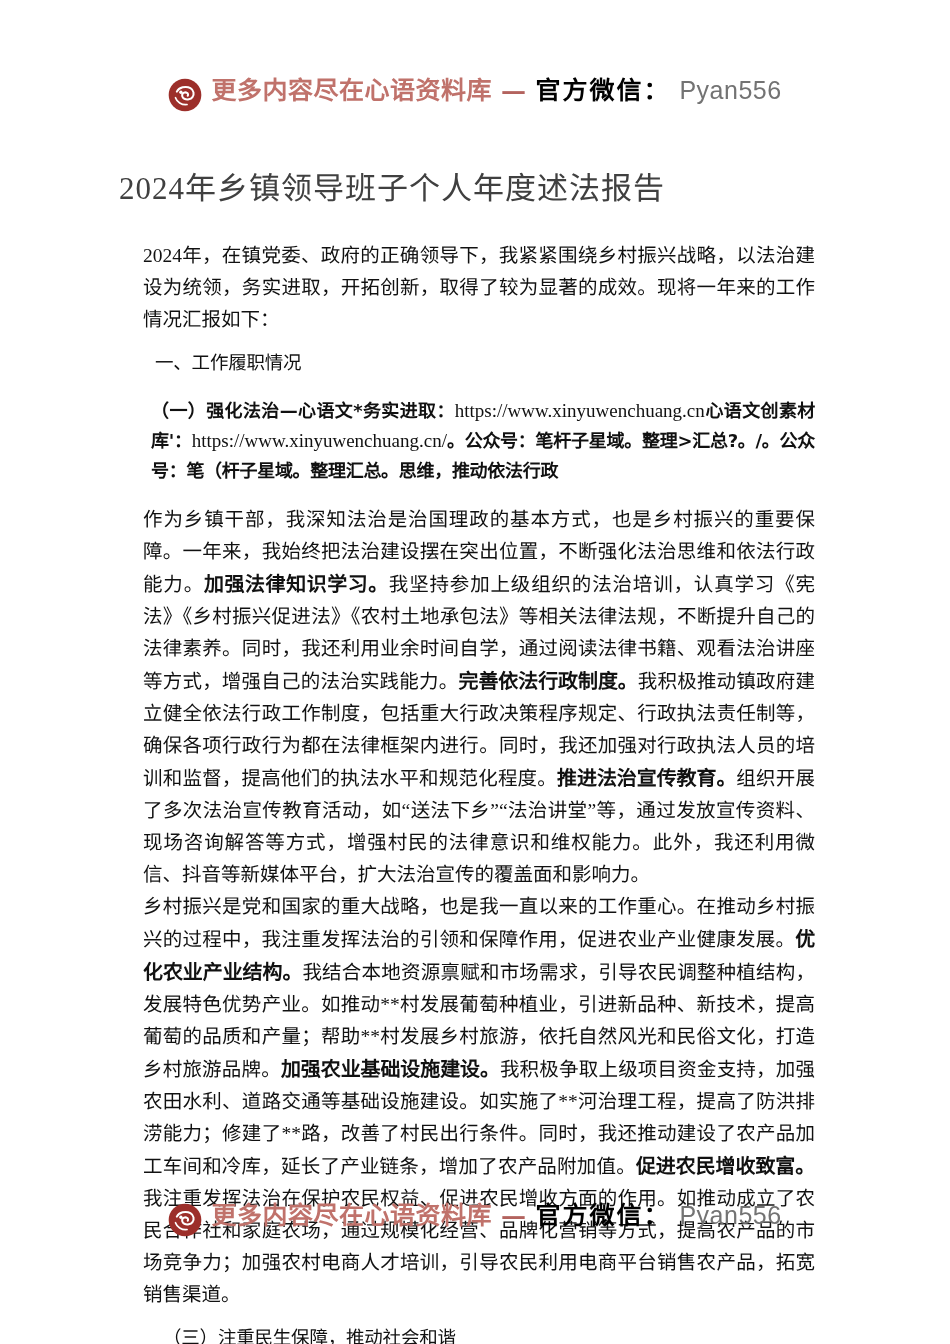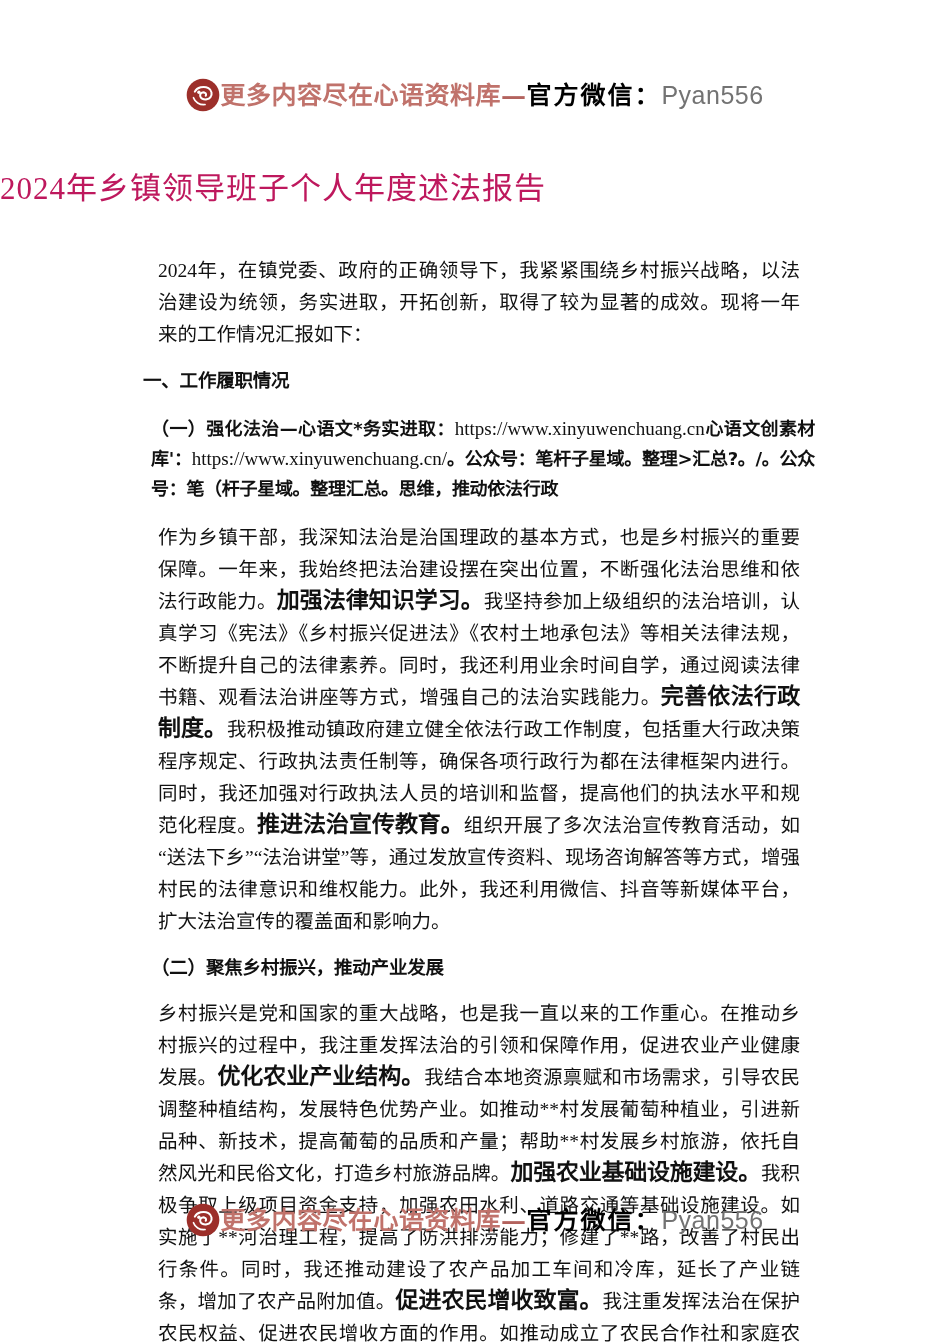--- a/index.html
+++ b/index.html
@@ -24,22 +24,23 @@
     box-sizing: border-box;
     padding: 0;
   }
 
   
   .watermark {
     position: absolute;
     left: 0;
     width: 950px;
     display: flex;
-    align-items: center;
+    align-items: flex-start;
     justify-content: center;
+    gap: 9px;
     user-select: none;
   }
   .watermark.top { top: 78px; }
   .watermark.bottom { top: 1203px; }
 
   .wm-logo {
     width: 34px;
     height: 34px;
     flex: 0 0 34px;
     display: block;
@@ -57,63 +58,63 @@
   .wm-dash { color: #b3635e; }
   .wm-cn2 { color: #000000; letter-spacing: 2px; }
   .wm-id  { color: #737373; font-family: "Liberation Sans", "DejaVu Sans", sans-serif; font-weight: 400; }
 
   
   .doc-title {
     position: absolute;
     top: 148px;
     left: 0;
     width: 784px;
-    text-align: left;
+    text-align: center;
     font-family: "Liberation Serif", "DejaVu Serif", serif;
     font-size: 31px;
     font-weight: 400;
     letter-spacing: 1px;
-    color: #be185d;
+    color: #404040;
     line-height: 1.3;
   }
 
   
   .body-block {
     position: absolute;
     top: 240px;
     left: 143px;
     width: 672px;
     font-size: 19.5px;
     line-height: 32px;
     text-align: justify;
     text-justify: inter-ideograph;
     color: #111111;
   }
 
   .para {
-    margin: 15px;
+    margin: 0;
     text-indent: 0;
   }
 
   .heading {
-    margin: 0;
-    font-weight: 700;
+    margin: 12px;
+    font-weight: 400;
     font-family: "DejaVu Sans", "Liberation Sans", sans-serif;
     font-size: 18.5px;
     line-height: 30px;
     letter-spacing: -0.2px;
   }
   .heading.sub {
     padding-left: 8px;
   }
 
   b, strong {
     font-weight: 700;
-    font-family: Liberation Mono, monospace;
-    font-size: 23px;
+    font-family: Liberation Sans, sans-serif;
+    font-size: 20px;
     letter-spacing: -0.3px;
   }
 
   .spam {
     font-weight: 700;
     font-family: "DejaVu Sans", "Liberation Sans", sans-serif;
     font-size: 18px;
     line-height: 30px;
     letter-spacing: -0.3px;
     word-break: break-word;
@@ -153,21 +154,20 @@
     <p class="heading">一、工作履职情况</p>
 
     <p class="spam heading-sub" style="padding-left:8px;">
       <span>（一）强化法治—心语文*务实进取：</span><span class="url">https://www.xinyuwenchuang.cn</span><span>心语文创素材库'：</span><span class="url">https://www.xinyuwenchuang.cn/</span><span>。公众号：笔杆子星域。整理&gt;汇总?。/。公众号：笔（杆子星域。整理汇总。思维，推动依法行政</span>
     </p>
 
     <p class="para">
       <span>作为乡镇干部，我深知法治是治国理政的基本方式，也是乡村振兴的重要保障。一年来，我始终把法治建设摆在突出位置，不断强化法治思维和依法行政能力。</span><b>加强法律知识学习。</b><span>我坚持参加上级组织的法治培训，认真学习《宪法》《乡村振兴促进法》《农村土地承包法》等相关法律法规，不断提升自己的法律素养。同时，我还利用业余时间自学，通过阅读法律书籍、观看法治讲座等方式，增强自己的法治实践能力。</span><b>完善依法行政制度。</b><span>我积极推动镇政府建立健全依法行政工作制度，包括重大行政决策程序规定、行政执法责任制等，确保各项行政行为都在法律框架内进行。同时，我还加强对行政执法人员的培训和监督，提高他们的执法水平和规范化程度。</span><b>推进法治宣传教育。</b><span>组织开展了多次法治宣传教育活动，如“送法下乡”“法治讲堂”等，通过发放宣传资料、现场咨询解答等方式，增强村民的法律意识和维权能力。此外，我还利用微信、抖音等新媒体平台，扩大法治宣传的覆盖面和影响力。</span>
     </p>
 
-    <p class="heading sub">（二）聚焦乡村振兴，推动产业发展</p>
 
     <p class="para">
       <span>乡村振兴是党和国家的重大战略，也是我一直以来的工作重心。在推动乡村振兴的过程中，我注重发挥法治的引领和保障作用，促进农业产业健康发展。</span><b>优化农业产业结构。</b><span>我结合本地资源禀赋和市场需求，引导农民调整种植结构，发展特色优势产业。如推动**村发展葡萄种植业，引进新品种、新技术，提高葡萄的品质和产量；帮助**村发展乡村旅游，依托自然风光和民俗文化，打造乡村旅游品牌。</span><b>加强农业基础设施建设。</b><span>我积极争取上级项目资金支持，加强农田水利、道路交通等基础设施建设。如实施了**河治理工程，提高了防洪排涝能力；修建了**路，改善了村民出行条件。同时，我还推动建设了农产品加工车间和冷库，延长了产业链条，增加了农产品附加值。</span><b>促进农民增收致富。</b><span>我注重发挥法治在保护农民权益、促进农民增收方面的作用。如推动成立了农民合作社和家庭农场，通过规模化经营、品牌化营销等方式，提高农产品的市场竞争力；加强农村电商人才培训，引导农民利用电商平台销售农产品，拓宽销售渠道。</span>
     </p>
 
     <p class="heading sub">（三）注重民生保障，推动社会和谐</p>
 
   </div>
 
   <div class="watermark bottom">

